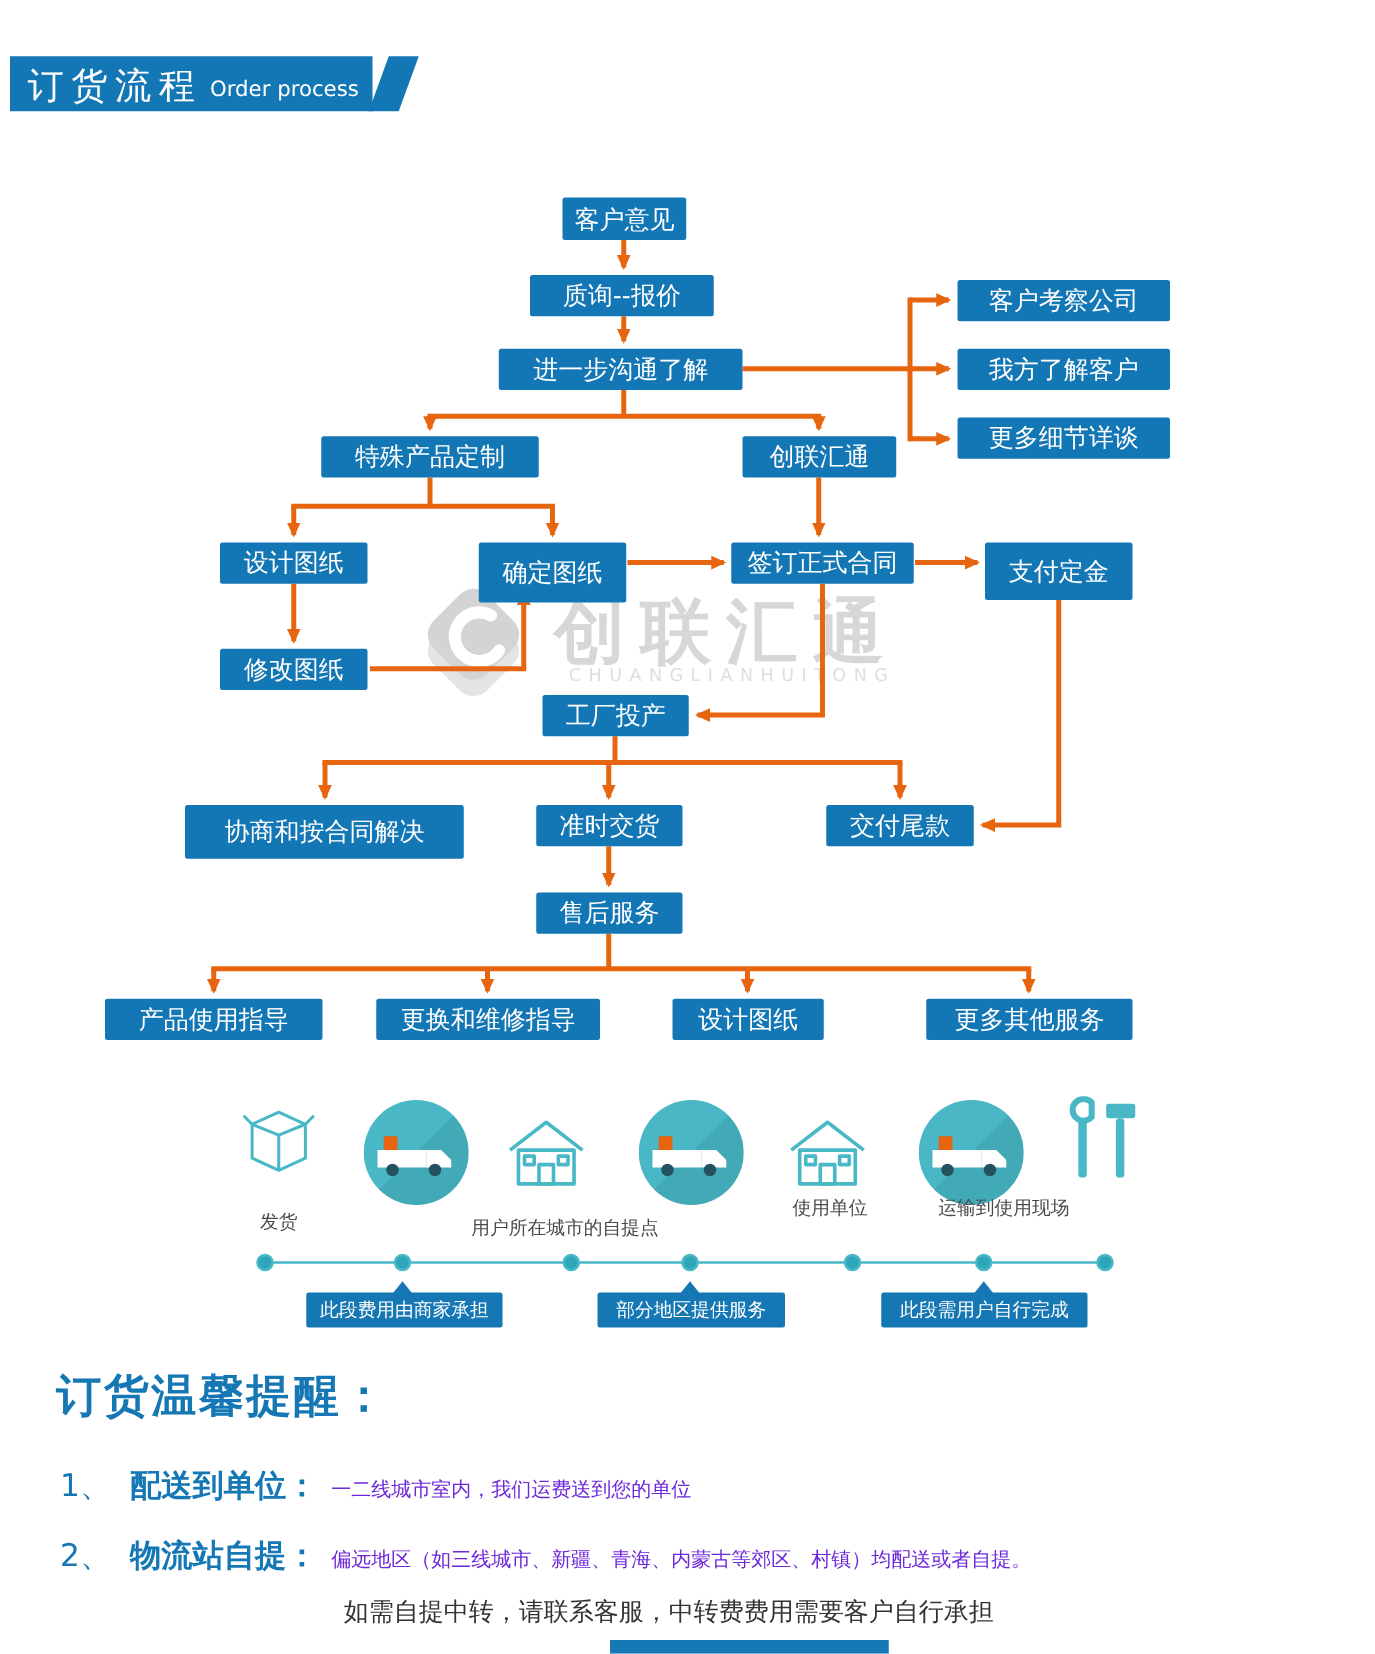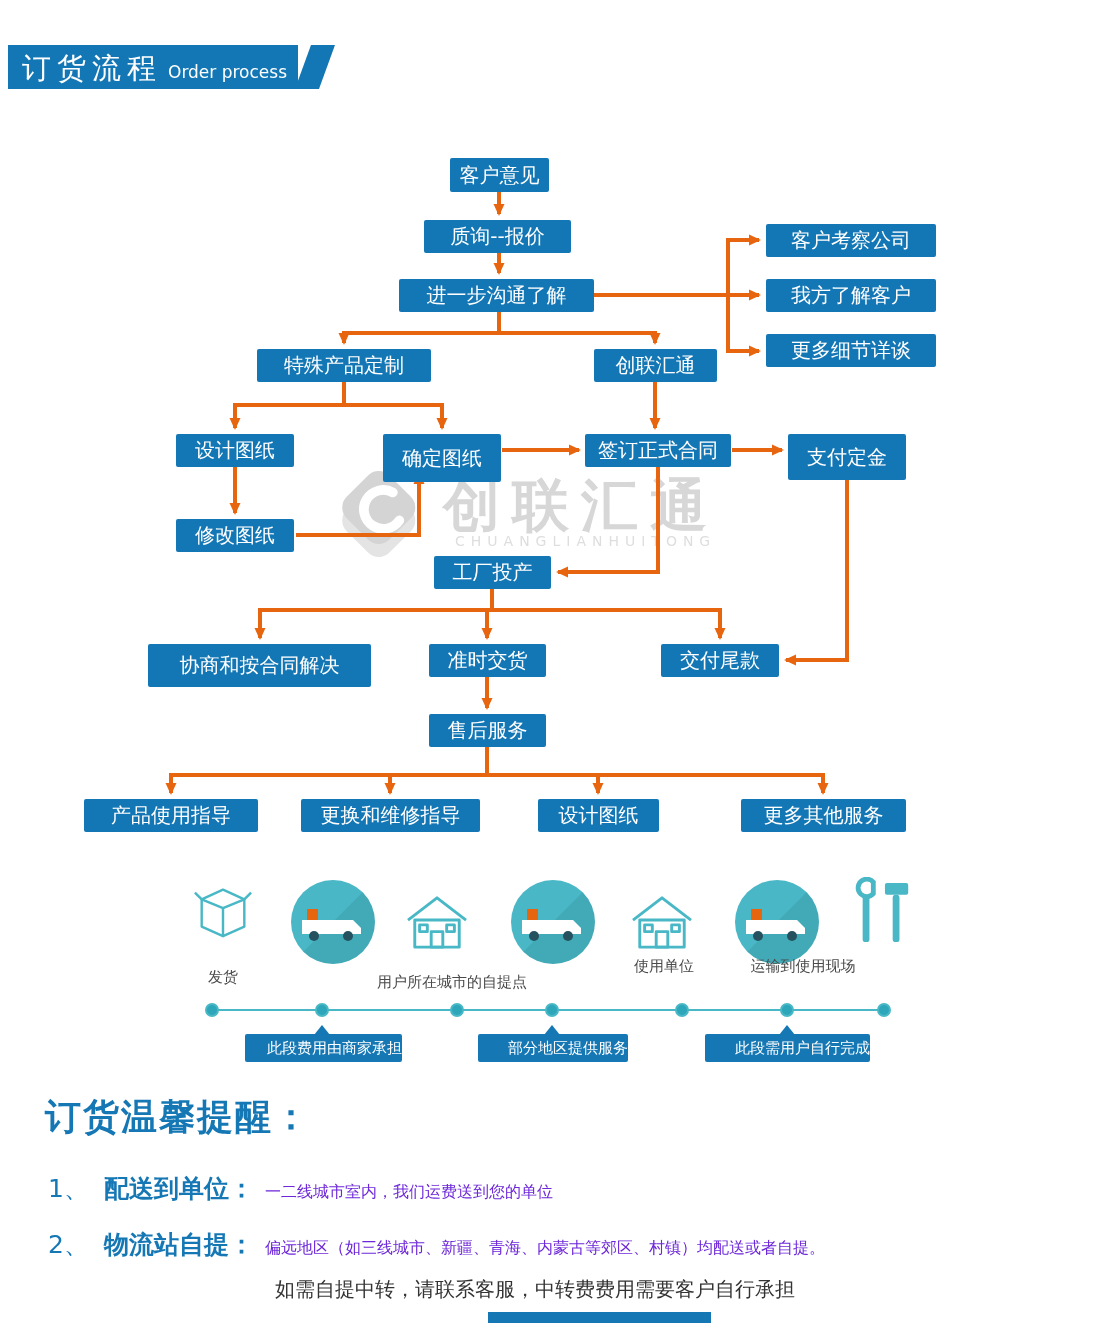--- a/index.html
+++ b/index.html
@@ -42,21 +42,21 @@
   .station-label{
     position:absolute; font-size:15px; color:#4a4a4a; text-align:center; white-space:nowrap;
   }
   .timeline-line{ position:absolute; left:212px; top:1009px; width:672px; height:2px; background:#49b8c6; }
   .timeline-dot{
     position:absolute; top:1003px; width:14px; height:14px; border-radius:50%;
     background:#2ea6ba; border:2px solid #49b8c6;
   }
   .callout{
     position:absolute; height:28px; background:#1578b5; color:#fff;
-    font-size:15px; line-height:28px; text-align:right; border-radius:2px;
+    font-size:15px; line-height:28px; text-align:center; border-radius:2px;
   }
   .callout-tri{
     position:absolute; top:-9px; width:0; height:0;
     border-left:8px solid transparent; border-right:8px solid transparent;
     border-bottom:10px solid #1578b5;
   }
   
   .reminder-title{
     position:absolute; left:45px; top:1093px; font-size:36px; font-weight:bold;
     color:#1578b5; letter-spacing:2px; white-space:nowrap;

